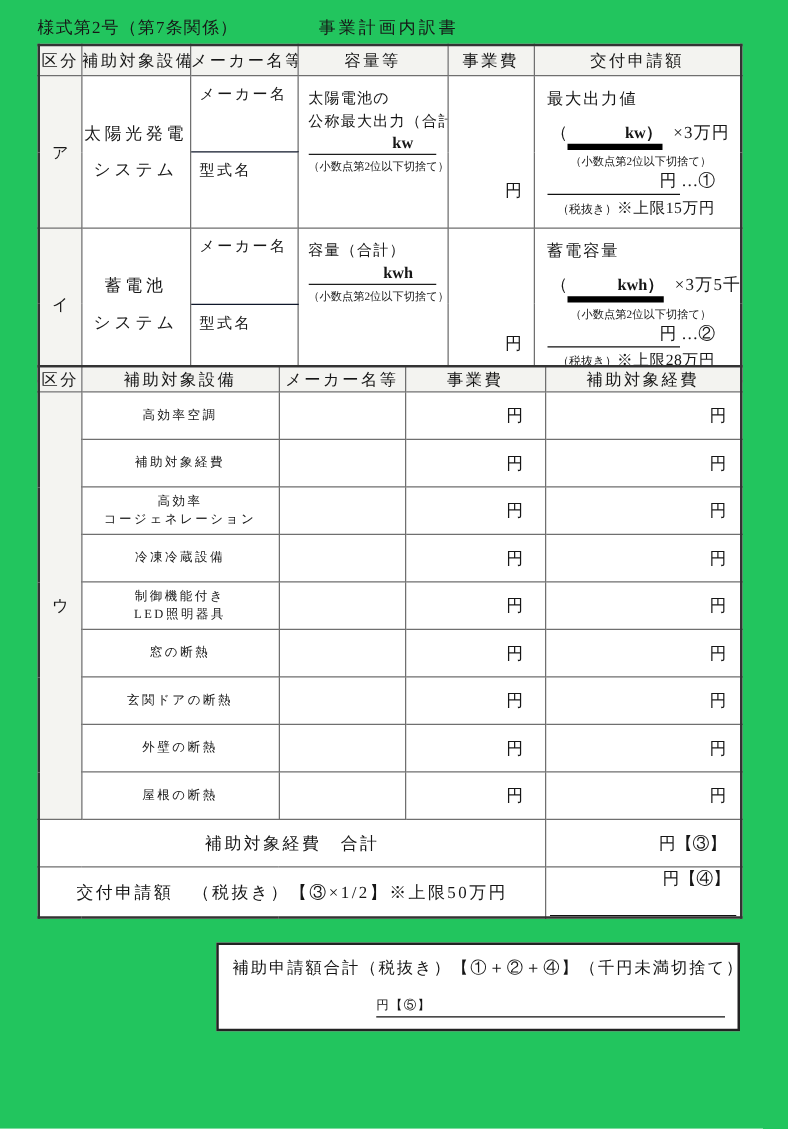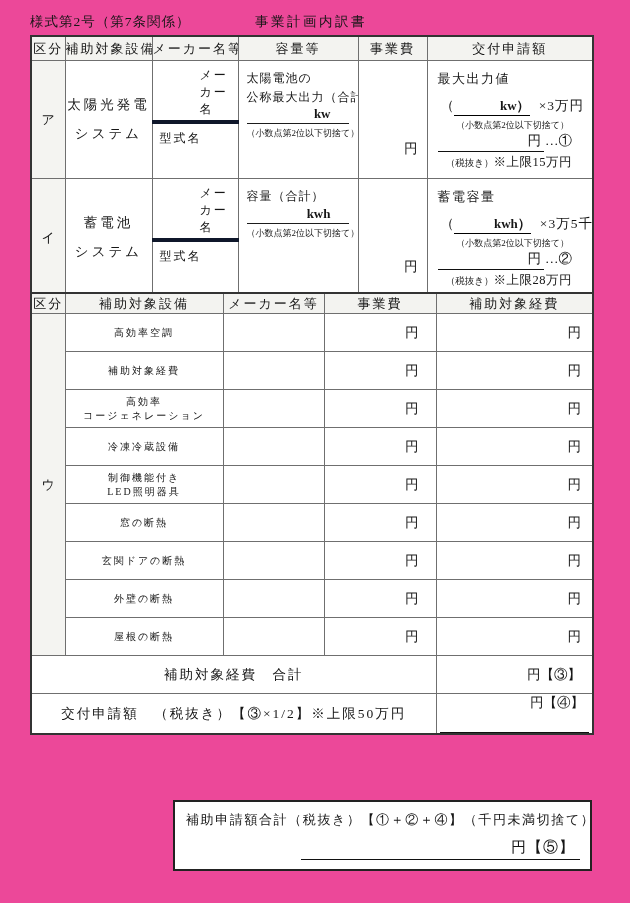--- a/index.html
+++ b/index.html
@@ -1,52 +1,52 @@
 <!DOCTYPE html>
 <html lang="ja"><head>
 <meta charset="utf-8">
 <style>
   html,body{margin:0;padding:0;background:#ffffff;}
   .page{
-    position:relative;width:630px;height:903px;background:#ec4899;
+    position:relative;width:630px;height:903px;background:#22c55e;
     font-family:"Liberation Serif","DejaVu Serif",serif;color:#161616;
     overflow:hidden;
   }
   
   .form-number{position:absolute;left:30px;top:13px;font-size:13.5px;letter-spacing:1px;white-space:nowrap;}
   .doc-title{position:absolute;left:255px;top:13px;font-size:13.5px;letter-spacing:2.5px;white-space:nowrap;}
 
   
   table{border-collapse:collapse;table-layout:fixed;position:absolute;left:30px;background:#fff;}
   td,th{border:1px solid #6f6f6f;padding:0;font-weight:normal;vertical-align:top;overflow:hidden;}
   table{border:2px solid #333;}
   th.hcell{background:#f3f3f0;font-size:13px;letter-spacing:2px;text-align:center;vertical-align:middle;white-space:nowrap;}
   td.cat{background:#f4f4f1;text-align:center;vertical-align:middle;font-size:13px;}
 
   
   #t1{top:35px;width:562px;}
   #t1 th.hcell{height:23px;}
   .equip{vertical-align:middle;text-align:center;font-size:13.5px;letter-spacing:3px;line-height:2.1;white-space:nowrap;}
   .maker,.model{font-size:12px;letter-spacing:2px;vertical-align:top;}
   .maker > div,.model > div{padding:6px 0 0 7px;}
-  .maker{border-bottom:4px solid #0f172a;padding-left:40px;}
+  .maker{border-bottom:1px solid #0f172a;}
   .model{border-top:1px solid #bdbdbd;}
   .capacity{vertical-align:top;}
   .cap-inner{box-sizing:border-box;height:100%;display:flex;flex-direction:column;padding:8px 6px 5px 8px;}
   .cap-title{font-size:12px;letter-spacing:1px;line-height:1.55;white-space:nowrap;}
   .spacer{flex:1;}
   .cap-line{border-bottom:1px solid #1c1c1c;text-align:right;padding:0 18px 1px 0;margin-right:3px;font-size:13px;font-weight:bold;}
   .cap-note{font-size:9px;margin-top:3px;white-space:nowrap;}
   .cost{vertical-align:bottom;text-align:right;font-size:13.5px;}
   .cost > div{padding:0 9px 20px 0;}
   .grant{vertical-align:top;}
   .grant-inner{box-sizing:border-box;height:100%;display:flex;flex-direction:column;padding:9px 20px 7px 10px;font-size:13px;}
   .grant-title{letter-spacing:1.5px;}
   .grant-formula{margin-top:9px;padding-left:3px;white-space:nowrap;font-size:13.5px;}
-  .fblank{display:inline-block;border-bottom:1px solid #000000;}
+  .fblank{display:inline-block;border-bottom:5px solid #000000;}
   .fgap{display:inline-block;width:46px;}
   .funit{font-weight:bold;font-size:13px;}
   .frate{margin-left:9px;letter-spacing:1px;}
   .grant-note{font-size:9px;text-align:right;margin-top:3px;padding-right:3px;white-space:nowrap;}
   .grant-line{display:flex;align-items:baseline;font-size:13.5px;}
   .grant-underline{flex:1;border-bottom:1.5px solid #111;text-align:right;padding:0 3px 1px 0;}
   .grant-ref{padding-left:1px;}
   .grant-tax{text-align:right;margin-top:2px;white-space:nowrap;}
   .tax-small{font-size:9.5px;}
   .limit{font-size:12.5px;letter-spacing:0.5px;}
@@ -58,27 +58,27 @@
   .yen{vertical-align:middle;text-align:right;font-size:13.5px;}
   .yen.biz{padding-right:17px;}
   .yen.exp{padding-right:11px;}
   .total-label{vertical-align:middle;text-align:center;font-size:13.5px;letter-spacing:2px;white-space:nowrap;}
   .app-val{vertical-align:middle;}
   .app-underline{border-bottom:1.5px solid #111;text-align:right;padding:0 5px 20px 0;margin:0 3px;font-size:13.5px;}
 
   
   .footnote{position:absolute;left:44px;top:738px;font-size:12.5px;letter-spacing:1.5px;white-space:nowrap;}
   .summary-box{
-    position:absolute;left:173px;top:800px;width:419px;height:71px;
+    position:absolute;left:173px;top:754px;width:419px;height:71px;
     border:2px solid #222;box-sizing:border-box;
     display:flex;flex-direction:column;padding:9px 10px 9px 11px;background:#fff;
   }
   .box-label{font-size:13px;letter-spacing:1.6px;white-space:nowrap;}
   .box-line{margin-top:auto;margin-left:auto;width:274px;border-bottom:1.5px solid #111;
-    text-align:right;padding:0 5px 2px 0;font-size:15px;letter-spacing:1px;}
+    padding:0 5px 2px 0;font-size:10px;letter-spacing:1px;}
 </style>
 </head>
 <body>
 
 <div class="page">
 
   <div class="form-number">様式第2号（第7条関係）</div>
   <div class="doc-title">事業計画内訳書</div>
 
   <table id="t1">

